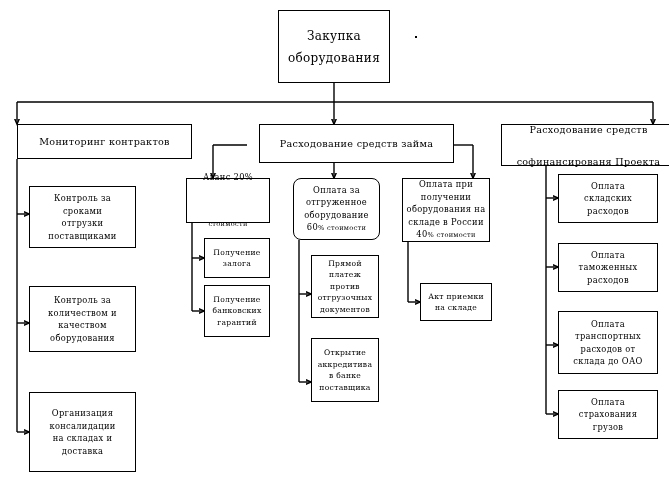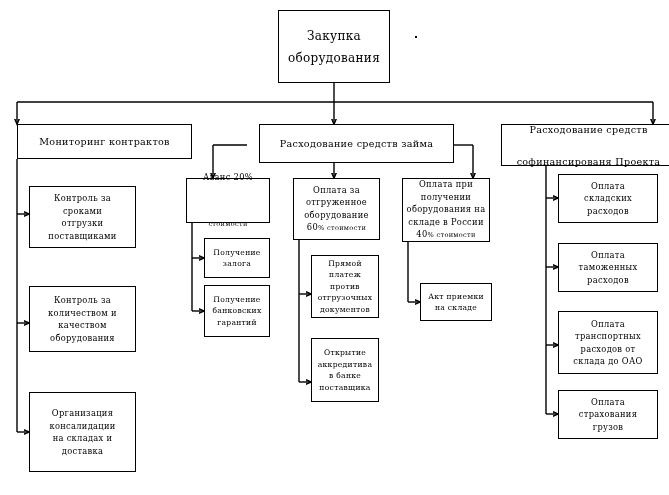--- a/index.html
+++ b/index.html
@@ -156,21 +156,21 @@
     <span class="ln">Получение</span>
     <span class="ln">залога</span>
   </div>
 
   <div class="box lvl4" style="left:204px; top:285px; width:66px; height:52px;">
     <span class="ln">Получение</span>
     <span class="ln">банковских</span>
     <span class="ln">гарантий</span>
   </div>
 
-  <div class="box lvl3" style="left:293px; top:178px; width:87px; height:62px;">
+  <div class="box lvl3" style="left:293px; top:178px; width:87px; height:62px;border-radius:8px;">
     <span class="ln">Оплата за</span>
     <span class="ln">отгруженное</span>
     <span class="ln">оборудование</span>
     <span class="ln">
       <span>60</span><span class="pct">% стоимости</span>
     </span>
   </div>
 
   <div class="box lvl4" style="left:311px; top:255px; width:68px; height:63px;">
     <span class="ln">Прямой</span>

